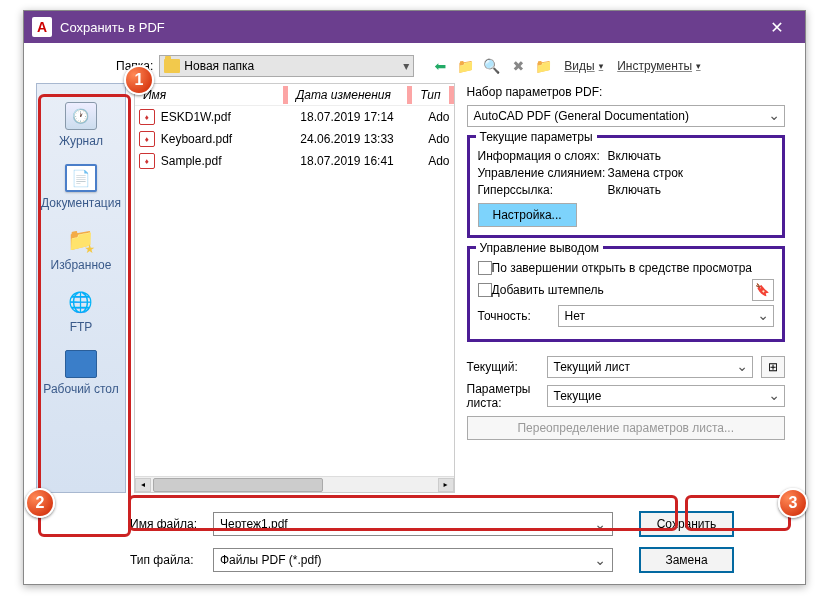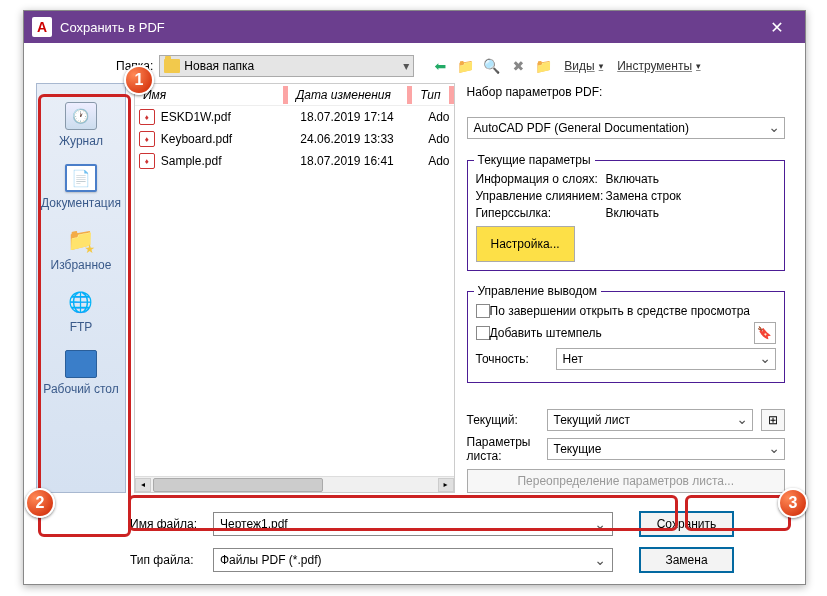--- a/index.html
+++ b/index.html
@@ -43,29 +43,29 @@
 .fh-date { width: 130px; }
 .file-list { flex: 1; overflow: auto; }
 .file-row { display: flex; align-items: center; height: 22px; padding: 0 4px; cursor: pointer; }
 .file-icon { width: 16px; height: 16px; border: 1.5px solid #c33; border-radius: 2px; margin-right: 6px; display: flex; align-items: center; justify-content: center; font-size: 8px; color: #c33; font-weight: bold; }
 .file-name { width: 142px; }
 .file-date { width: 130px; }
 .hscroll { height: 16px; background: #f0f0f0; border-top: 1px solid #ddd; display: flex; align-items: center; }
 .hscroll-arrow { width: 16px; height: 14px; background: #e0e0e0; border: 1px solid #ccc; display: flex; align-items: center; justify-content: center; font-size: 8px; }
 .hscroll-thumb { width: 170px; height: 14px; background: #ccc; border: 1px solid #aaa; border-radius: 2px; margin-left: 2px; }
 
-.right-panel { flex: 1; padding: 2px 8px 0 4px; display: flex; flex-direction: column; gap: 4px; font-size: 12px; justify-content: space-between; }
+.right-panel { flex: 1; padding: 2px 8px 0 4px; display: flex; flex-direction: column; gap: 4px; font-size: 12px; }
 .rp-label { font-size: 12px; margin-bottom: 2px; }
 .select-box { height: 22px; border: 1px solid #aaa; background: #fff; display: flex; align-items: center; padding: 0 6px; position: relative; width: 100%; }
 .select-box::after { content: "⌄"; position: absolute; right: 4px; color: #555; font-size: 14px; top: 1px; }
-.group { border: 1px solid #4c1d95; padding: 8px; position: relative; margin-top: 4px; }
+.group { border: 3px solid #4c1d95; padding: 8px; position: relative; margin-top: 4px; }
 .group-title { position: absolute; top: -8px; left: 6px; background: #fff; padding: 0 4px; font-size: 12px; }
 .param-row { display: flex; margin: 3px 0; font-size: 12px; }
 .param-label { width: 130px; }
-.btn { height: 36px; padding: 0 14px; border: 1px solid #aaa; background: #fde047; cursor: pointer; display: inline-flex; align-items: center; justify-content: center; }
+.btn { height: 24px; padding: 0 14px; border: 1px solid #aaa; background: #7dd3fc; cursor: pointer; display: inline-flex; align-items: center; justify-content: center; }
 .checkbox-row { display: flex; align-items: center; gap: 0; margin: 4px 0; }
 .chk { width: 14px; height: 14px; border: 1px solid #888; background: #fff; }
 .stamp-icon { width: 22px; height: 22px; border: 1px solid #aaa; display: flex; align-items: center; justify-content: center; margin-left: auto; cursor: pointer; }
 .export-row { display: flex; align-items: center; gap: 8px; margin: 4px 0; }
 .export-label { width: 72px; }
 .export-select { flex: 1; }
 .small-btn { width: 24px; height: 22px; border: 1px solid #aaa; background: #f7f7f7; cursor: pointer; display: flex; align-items: center; justify-content: center; }
 .override-btn { width: 100%; height: 24px; border: 1px solid #aaa; background: #f7f7f7; color: #999; display: flex; align-items: center; justify-content: center; margin-top: 6px; cursor: pointer; }
 
 .bottom-rows { margin-top: 18px; padding-left: 94px; }

